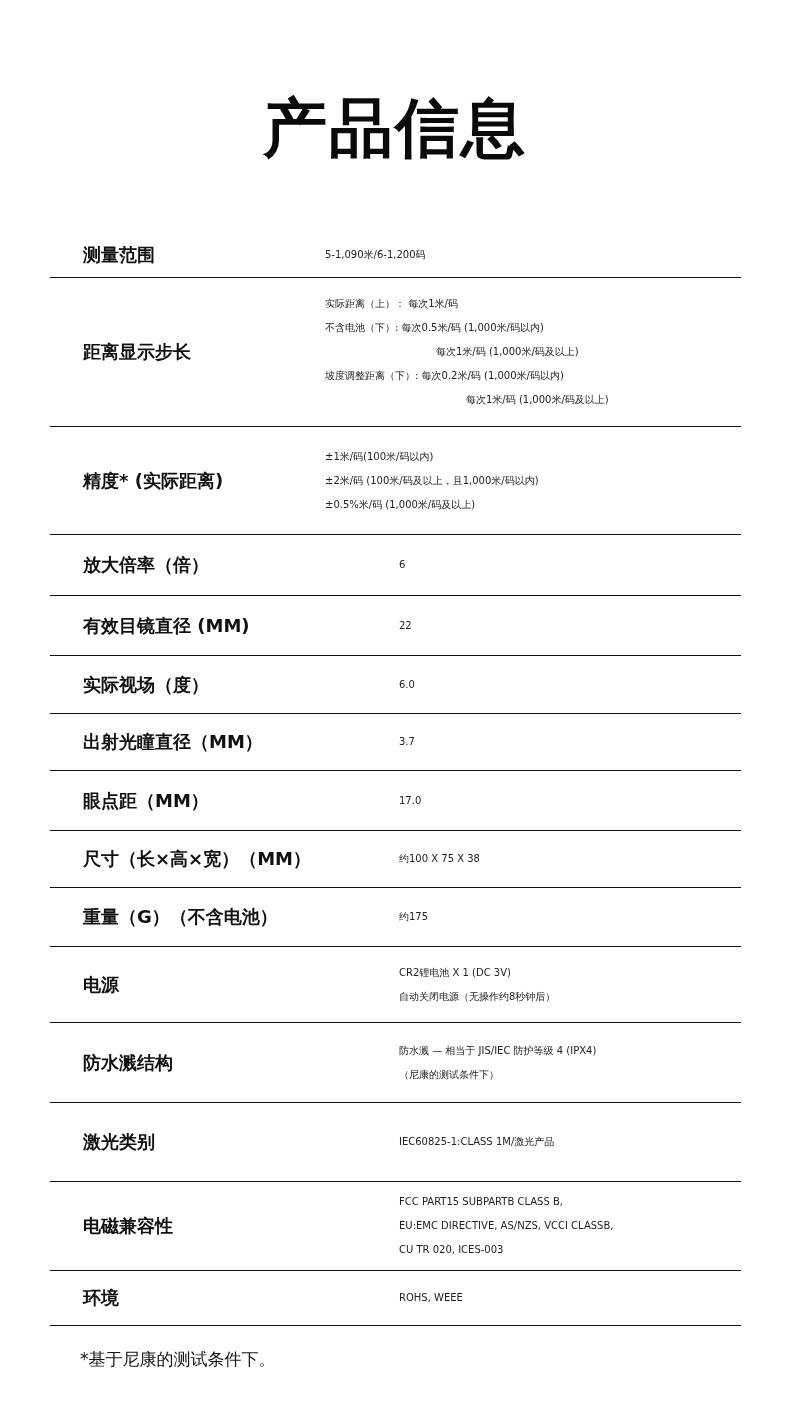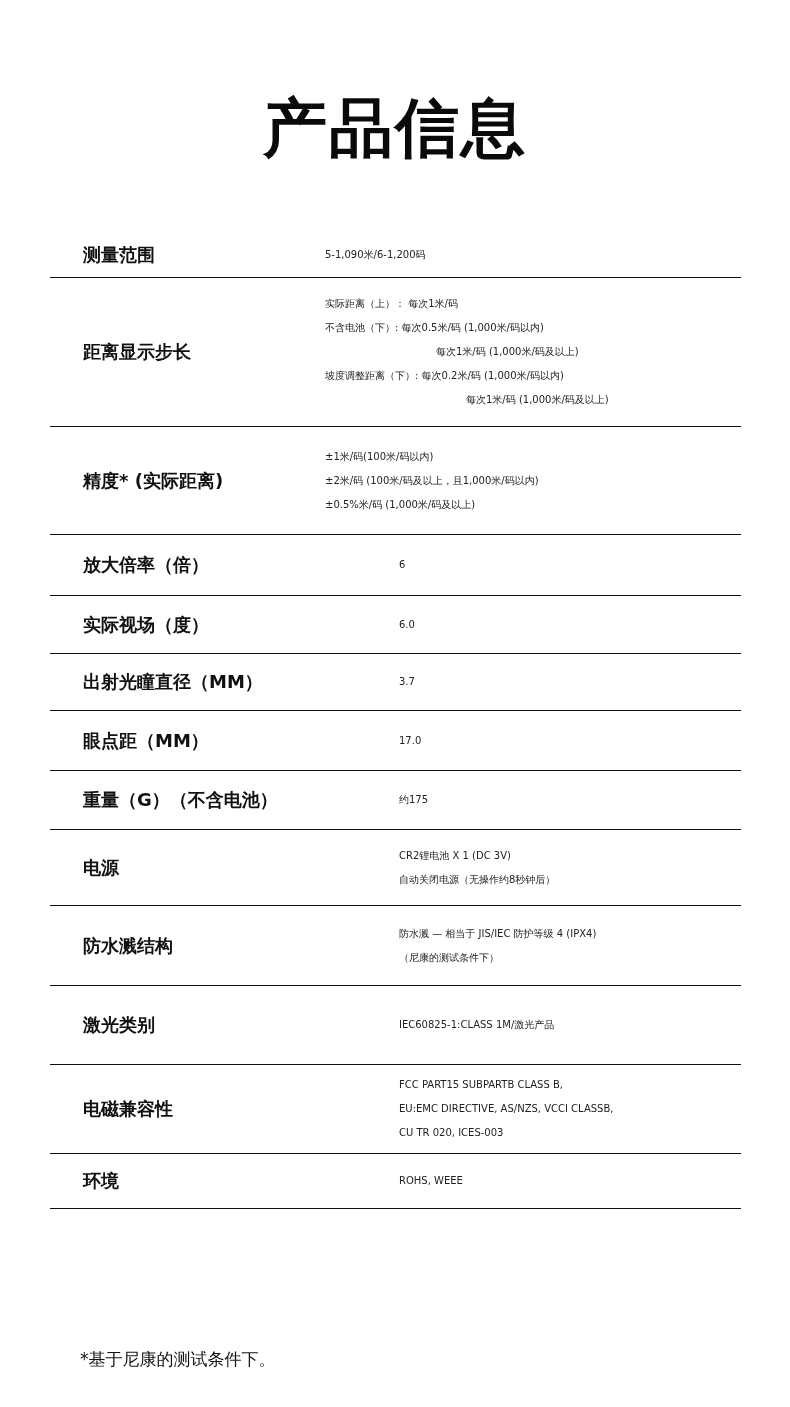--- a/index.html
+++ b/index.html
@@ -104,20 +104,26 @@
     </div>
   </div>
 
   <div class="row" style="height:61px;">
     <div class="label">放大倍率（倍）</div>
     <div class="value v-narrow">
       <span class="line">6</span>
     </div>
   </div>
 
+  <div class="row" style="height:60px;">
+    <div class="label">有效目镜直径 (MM)</div>
+    <div class="value v-narrow">
+      <span class="line">22</span>
+    </div>
+  </div>
 
   <div class="row" style="height:58px;">
     <div class="label">实际视场（度）</div>
     <div class="value v-narrow">
       <span class="line">6.0</span>
     </div>
   </div>
 
   <div class="row" style="height:57px;">
     <div class="label">出射光瞳直径（MM）</div>
@@ -126,20 +132,26 @@
     </div>
   </div>
 
   <div class="row" style="height:60px;">
     <div class="label">眼点距（MM）</div>
     <div class="value v-narrow">
       <span class="line">17.0</span>
     </div>
   </div>
 
+  <div class="row" style="height:57px;">
+    <div class="label">尺寸（长×高×宽）（MM）</div>
+    <div class="value v-narrow">
+      <span class="line">约100 X 75 X 38</span>
+    </div>
+  </div>
 
   <div class="row" style="height:59px;">
     <div class="label">重量（G）（不含电池）</div>
     <div class="value v-narrow">
       <span class="line">约175</span>
     </div>
   </div>
 
   <div class="row" style="height:76px;">
     <div class="label">电源</div>

